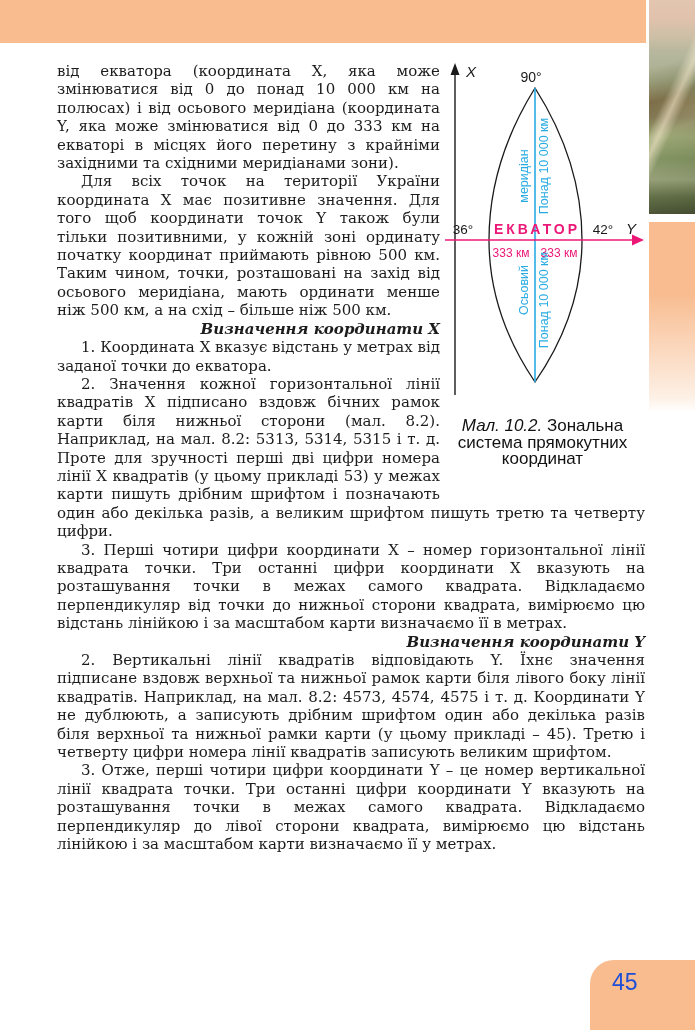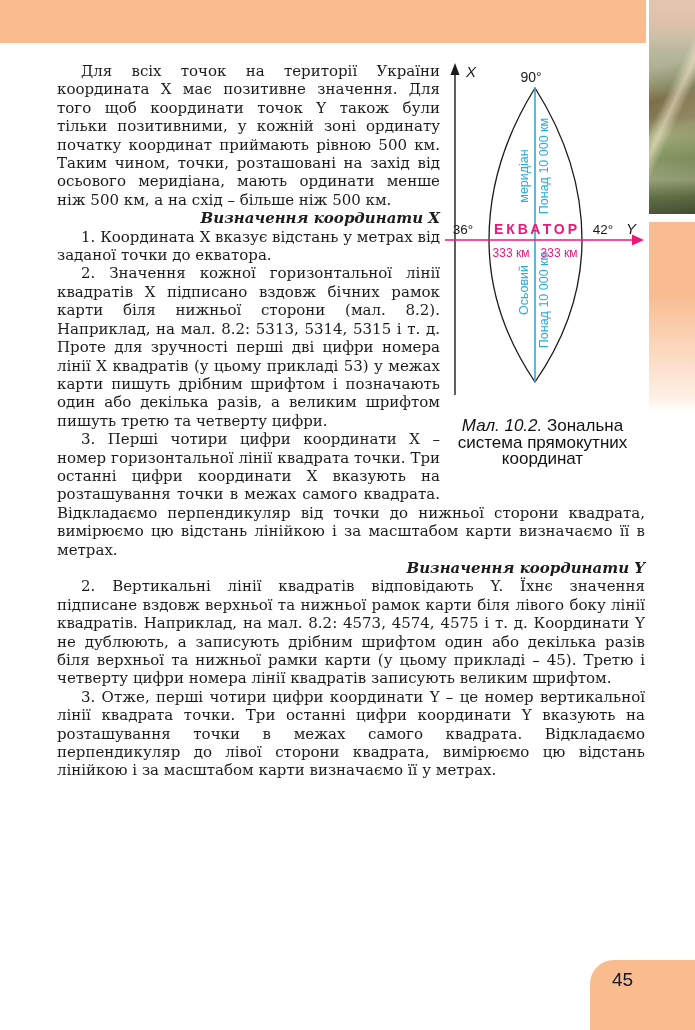--- a/index.html
+++ b/index.html
@@ -21,21 +21,21 @@
   .subhead{font-weight:bold;font-style:italic;text-indent:24px;text-align:right;}
   .figure{float:right;width:205px;height:425px;}
   .figure svg{display:block;margin-left:5px;width:200px;height:348px;}
   .figcaption{margin-top:8px;width:205px;text-align:center;
       font-family:"Liberation Sans",sans-serif;font-size:17px;line-height:16.5px;color:#111;}
   .cap-label{font-style:italic;}
   .svg-sans{font-family:"Liberation Sans",sans-serif;}
   .pagenum-box{position:absolute;left:590px;top:960px;width:105px;height:70px;
       background:#f9bc8f;border-top-left-radius:24px;}
   .pagenum{position:absolute;left:22px;top:9px;font-family:"Liberation Sans",sans-serif;
-      font-size:19px;color:#0f172a;}
+      font-size:23px;color:#1d4ed8;}
 </style>
 </head>
 <body>
 
 <div class="page">
   <div class="top-band"></div>
   <div class="photo"></div>
   <div class="side-fade"></div>
 
   <div class="content">
@@ -67,20 +67,21 @@
         <text transform="rotate(-90 103 104)" x="103" y="104" font-size="12.5" fill="#29abe2" text-anchor="middle" class="svg-sans">Понад 10 000 км</text>
         <text transform="rotate(-90 83 228)" x="83" y="228" font-size="12.5" fill="#29abe2" text-anchor="middle" class="svg-sans">Осьовий</text>
         <text transform="rotate(-90 103 238)" x="103" y="238" font-size="12.5" fill="#29abe2" text-anchor="middle" class="svg-sans">Понад 10 000 км</text>
       </svg>
       <div class="figcaption">
         <span class="cap-label">Мал. 10.2.</span>
         <span>Зональна система прямокутних координат</span>
       </div>
     </div>
 
+    <p>від екватора (координата X, яка може змінюватися від 0 до понад 10 000 км на полюсах) і від осьового меридіана (координата Y, яка може змінюватися від 0 до 333 км на екваторі в місцях його перетину з крайніми західними та східними меридіанами зони).</p>
     <p class="ind">Для всіх точок на території України координата X має позитивне значення. Для того щоб координати точок Y також були тільки позитивними, у кожній зоні ординату початку координат приймають рівною 500 км. Таким чином, точки, розташовані на захід від осьового меридіана, мають ординати менше ніж 500 км, а на схід – більше ніж 500 км.</p>
     <p class="subhead">Визначення координати X</p>
     <p class="ind">1. Координата X вказує відстань у метрах від заданої точки до екватора.</p>
     <p class="ind">2. Значення кожної горизонтальної лінії квадратів X підписано вздовж бічних рамок карти біля нижньої сторони (мал. 8.2). Наприклад, на мал. 8.2: 5313, 5314, 5315 і т. д. Проте для зручності перші дві цифри номера лінії X квадратів (у цьому прикладі 53) у межах карти пишуть дрібним шрифтом і позначають один або декілька разів, а великим шрифтом пишуть третю та четверту цифри.</p>
     <p class="ind">3. Перші чотири цифри координати X – номер горизонтальної лінії квадрата точки. Три останні цифри координати X вказують на розташування точки в межах самого квадрата. Відкладаємо перпендикуляр від точки до нижньої сторони квадрата, вимірюємо цю відстань лінійкою і за масштабом карти визначаємо її в метрах.</p>
     <p class="subhead">Визначення координати Y</p>
     <p class="ind">2. Вертикальні лінії квадратів відповідають Y. Їхнє значення підписане вздовж верхньої та нижньої рамок карти біля лівого боку лінії квадратів. Наприклад, на мал. 8.2: 4573, 4574, 4575 і т. д. Координати Y не дублюють, а записують дрібним шрифтом один або декілька разів біля верхньої та нижньої рамки карти (у цьому прикладі – 45). Третю і четверту цифри номера лінії квадратів записують великим шрифтом.</p>
     <p class="ind">3. Отже, перші чотири цифри координати Y – це номер вертикальної лінії квадрата точки. Три останні цифри координати Y вказують на розташування точки в межах самого квадрата. Відкладаємо перпендикуляр до лівої сторони квадрата, вимірюємо цю відстань лінійкою і за масштабом карти визначаємо її у метрах.</p>
   </div>
 

